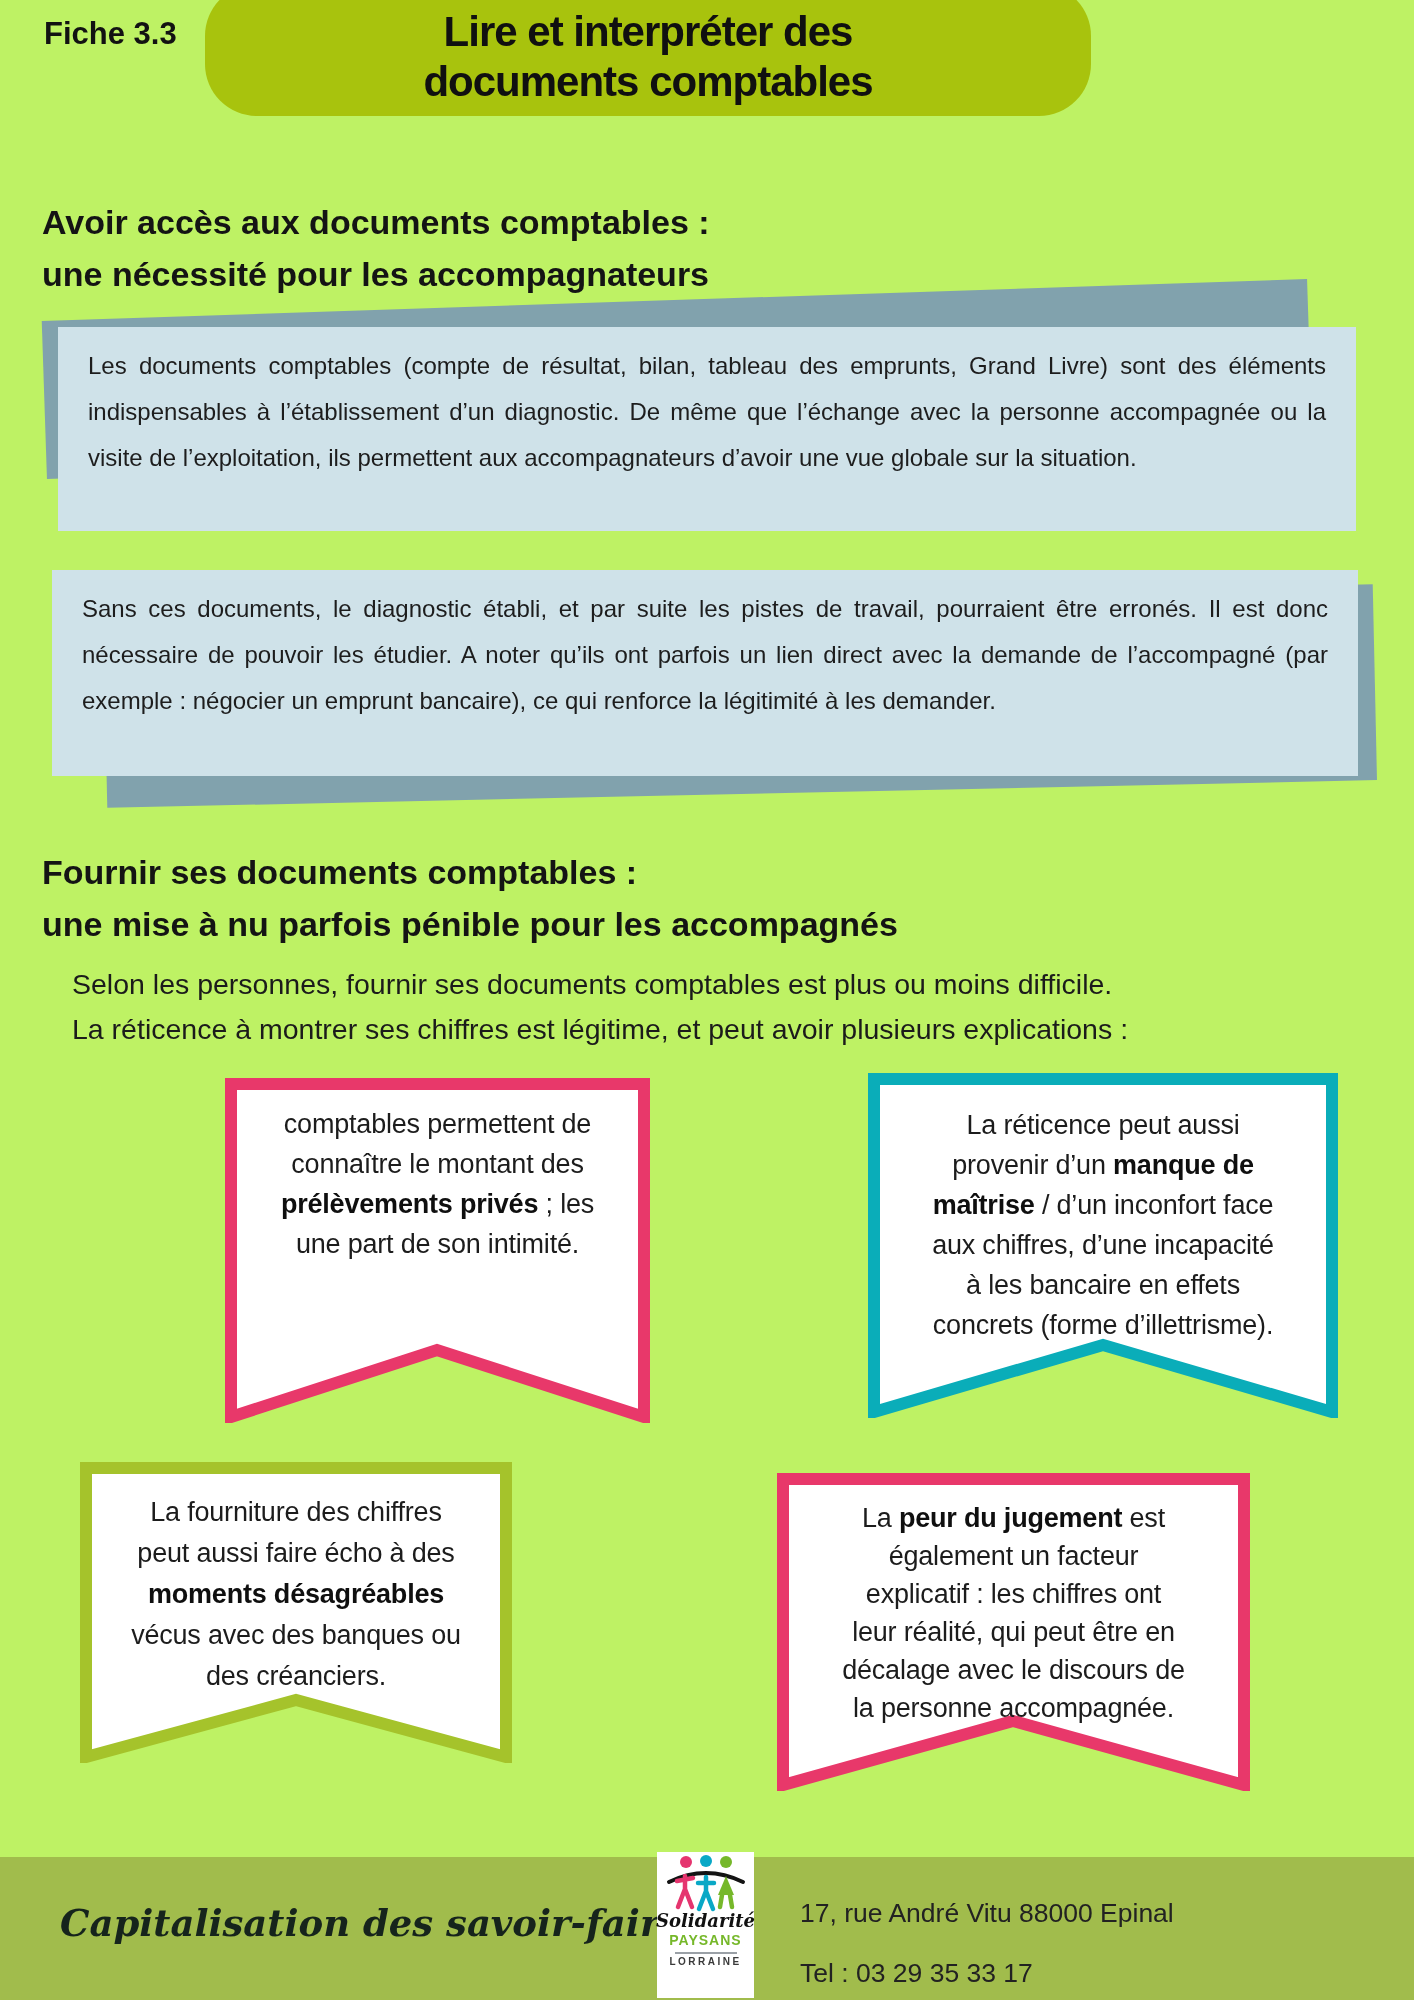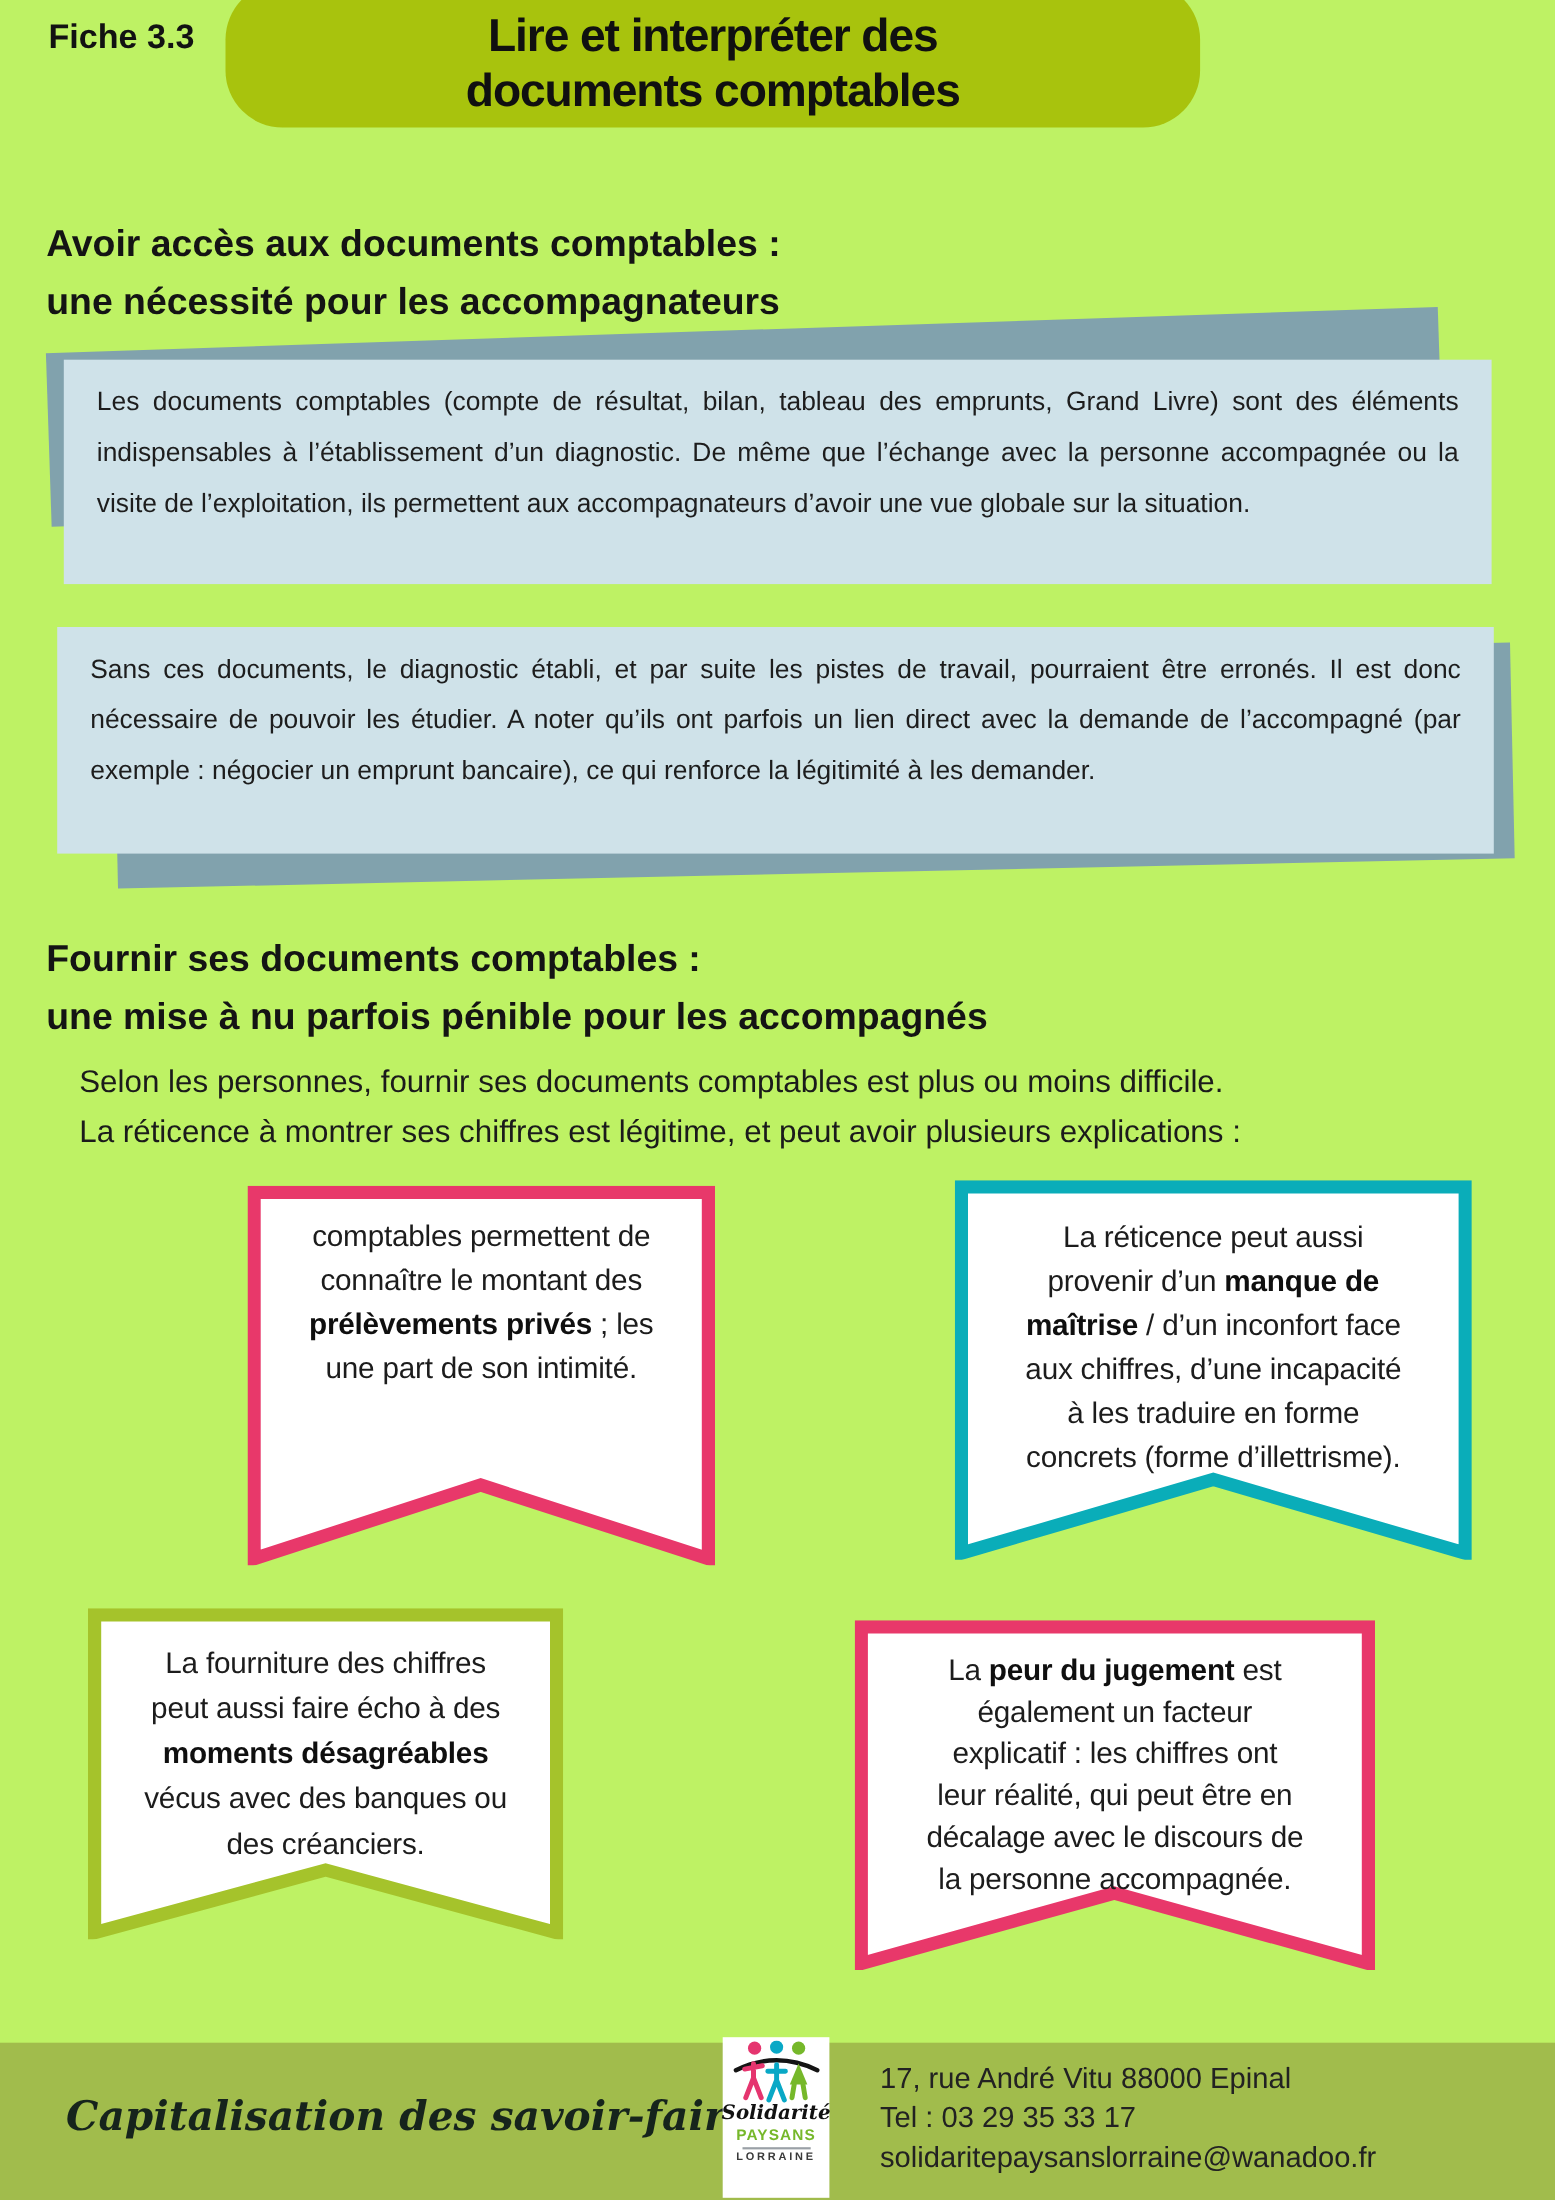--- a/index.html
+++ b/index.html
@@ -94,21 +94,21 @@
     font-size:14px; font-weight:bold; color:#76b82a; letter-spacing:1px; line-height:18px;
   }
   .logo-divider { width:62px; height:2px; background:#9aa0a6; margin:3px 0 2px 0; }
   .logo-region {
     font-size:10px; font-weight:bold; color:#3a3a3a; letter-spacing:2.5px; line-height:12px;
   }
   .contact {
     position:absolute; left:800px; top:1871px;
     font-size:26.5px; line-height:36px; color:#222222;
   }
-  .contact div { white-space:nowrap; }
+  .contact div { white-space:nowrap;margin-top:24px; }
 </style>
 </head>
 <body>
 
 <div class="page">
 
   <div class="fiche-label">Fiche 3.3</div>
   <div class="title-banner">
     <div class="t-line">Lire et interpréter des</div>
     <div class="t-line">documents comptables</div>
@@ -149,21 +149,21 @@
 
   <div class="ribbon ribbon-2">
     <svg width="470" height="345">
       <polygon points="6,6 464,6 464,339 235,272 6,339" fill="#ffffff" stroke-width="12" stroke="#0aadb9"></polygon>
     </svg>
     <div class="rtext">
       <div class="rline"><span>La réticence peut aussi</span><strong></strong><span></span></div>
       <div class="rline"><span>provenir d’un </span><strong>manque de</strong><span></span></div>
       <div class="rline"><span></span><strong>maîtrise</strong><span> / d’un inconfort face</span></div>
       <div class="rline"><span>aux chiffres, d’une incapacité</span><strong></strong><span></span></div>
-      <div class="rline"><span>à les traduire en forme</span><strong></strong><span></span></div>
+      <div class="rline"><span>à les bancaire en effets</span><strong></strong><span></span></div>
       <div class="rline"><span>concrets (forme d’illettrisme).</span><strong></strong><span></span></div>
     </div>
   </div>
 
   <div class="ribbon ribbon-3">
     <svg width="432" height="301">
       <polygon points="6,6 426,6 426,295 216,238 6,295" fill="#ffffff" stroke-width="12" stroke="#a5c32b"></polygon>
     </svg>
     <div class="rtext">
       <div class="rline"><span>La fourniture des chiffres</span><strong></strong><span></span></div>

